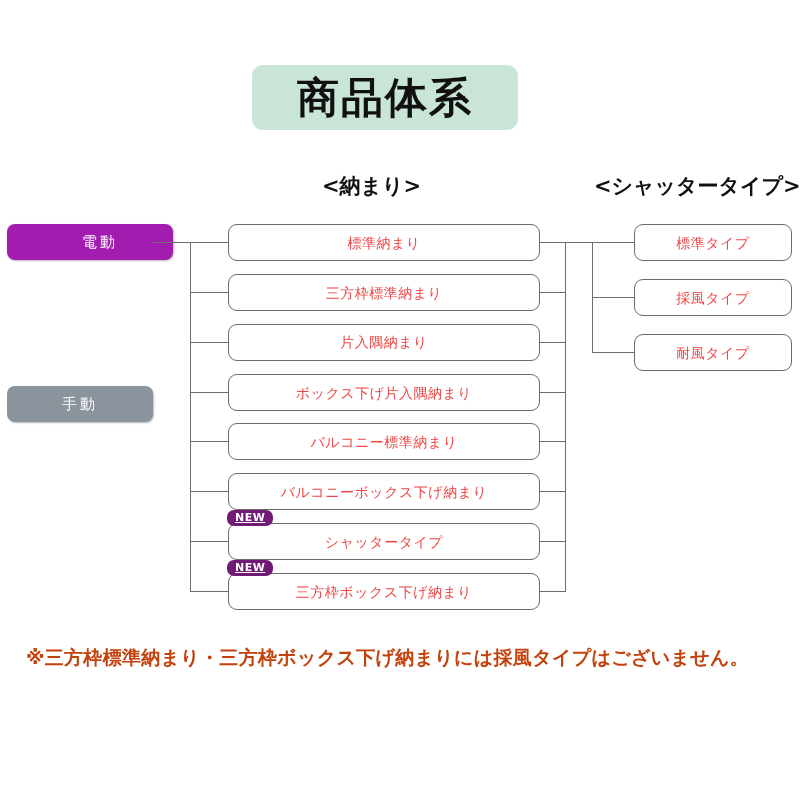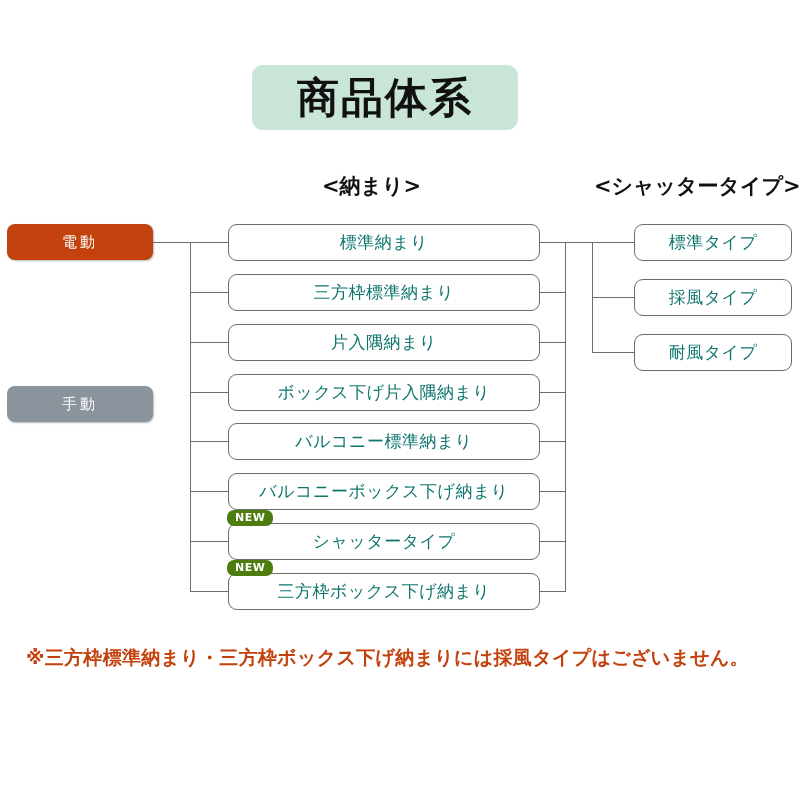--- a/index.html
+++ b/index.html
@@ -37,51 +37,52 @@
 
   
   .drive-pill{
     position:absolute;
     width:146px;height:36px;
     border-radius:8px;
     display:flex;align-items:center;justify-content:center;
     font-size:15px;color:#ffffff;letter-spacing:3px;
     box-shadow:1px 1px 2px rgba(0,0,0,0.28);
   }
-  #drive-denmou{left:7px;top:224px;background:#c2410c;}
+  #drive-denmou{left:7px;top:224px;background:#a21caf;padding-left:20px;}
   #drive-shudou{left:7px;top:386px;background:#8b939c;}
 
   
   .node-box{
     position:absolute;
     background:#ffffff;
     border:1px solid #6b6b6b;
     border-radius:9px;
     display:flex;align-items:center;justify-content:center;
     box-sizing:border-box;
   }
   .node-label{
-    font-size:17px;color:#0f766e;white-space:nowrap;line-height:1;
+    font-size:14px;color:#ef4444;white-space:nowrap;line-height:1;
     letter-spacing:0.5px;
   }
   .osamari-box{left:228px;width:312px;height:37px;}
   .shutter-box{left:634px;width:158px;height:37px;}
 
   
   .new-badge{
     position:absolute;
     left:-2px;top:-14px;
-    background:#4d7c0f;
+    background:#701a75;
     color:#ffffff;
     font-size:11px;font-weight:700;
     letter-spacing:0.5px;
     padding:2px 8px 3px 8px;
     border-radius:7px;
     line-height:1;
     z-index:5;
+    text-decoration:underline;
   }
 
   
   .line{position:absolute;background:#6e6e6e;}
   .line.h{height:1px;}
   .line.v{width:1px;}
 
   
   .footnote{
     position:absolute;

